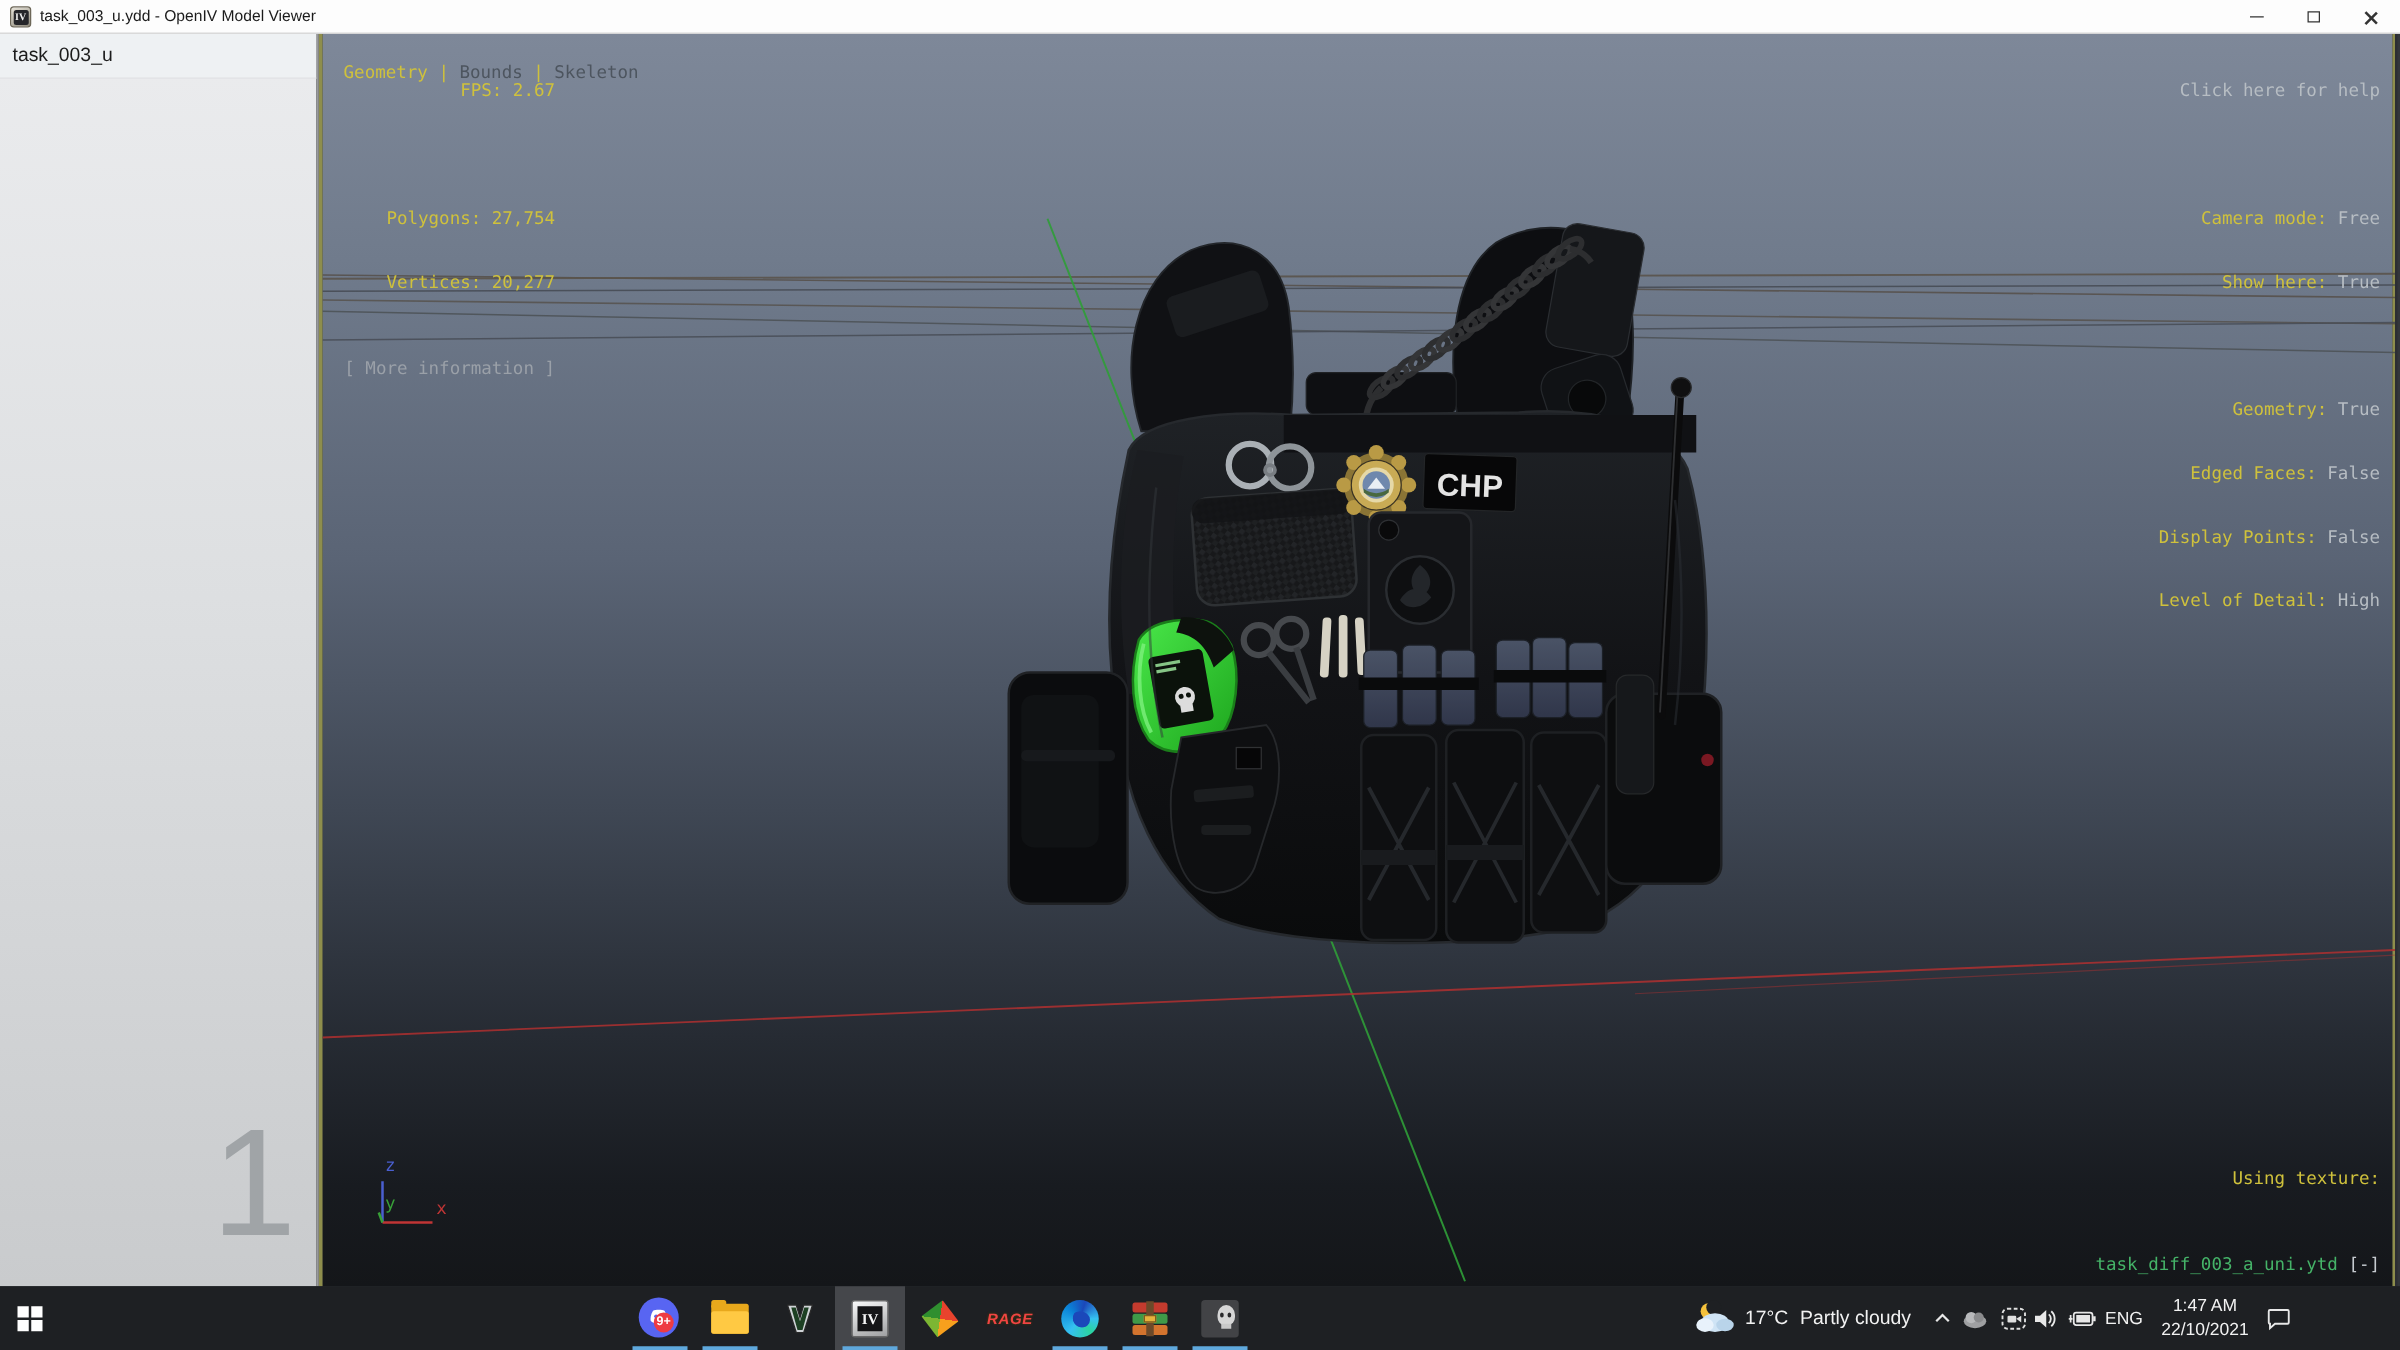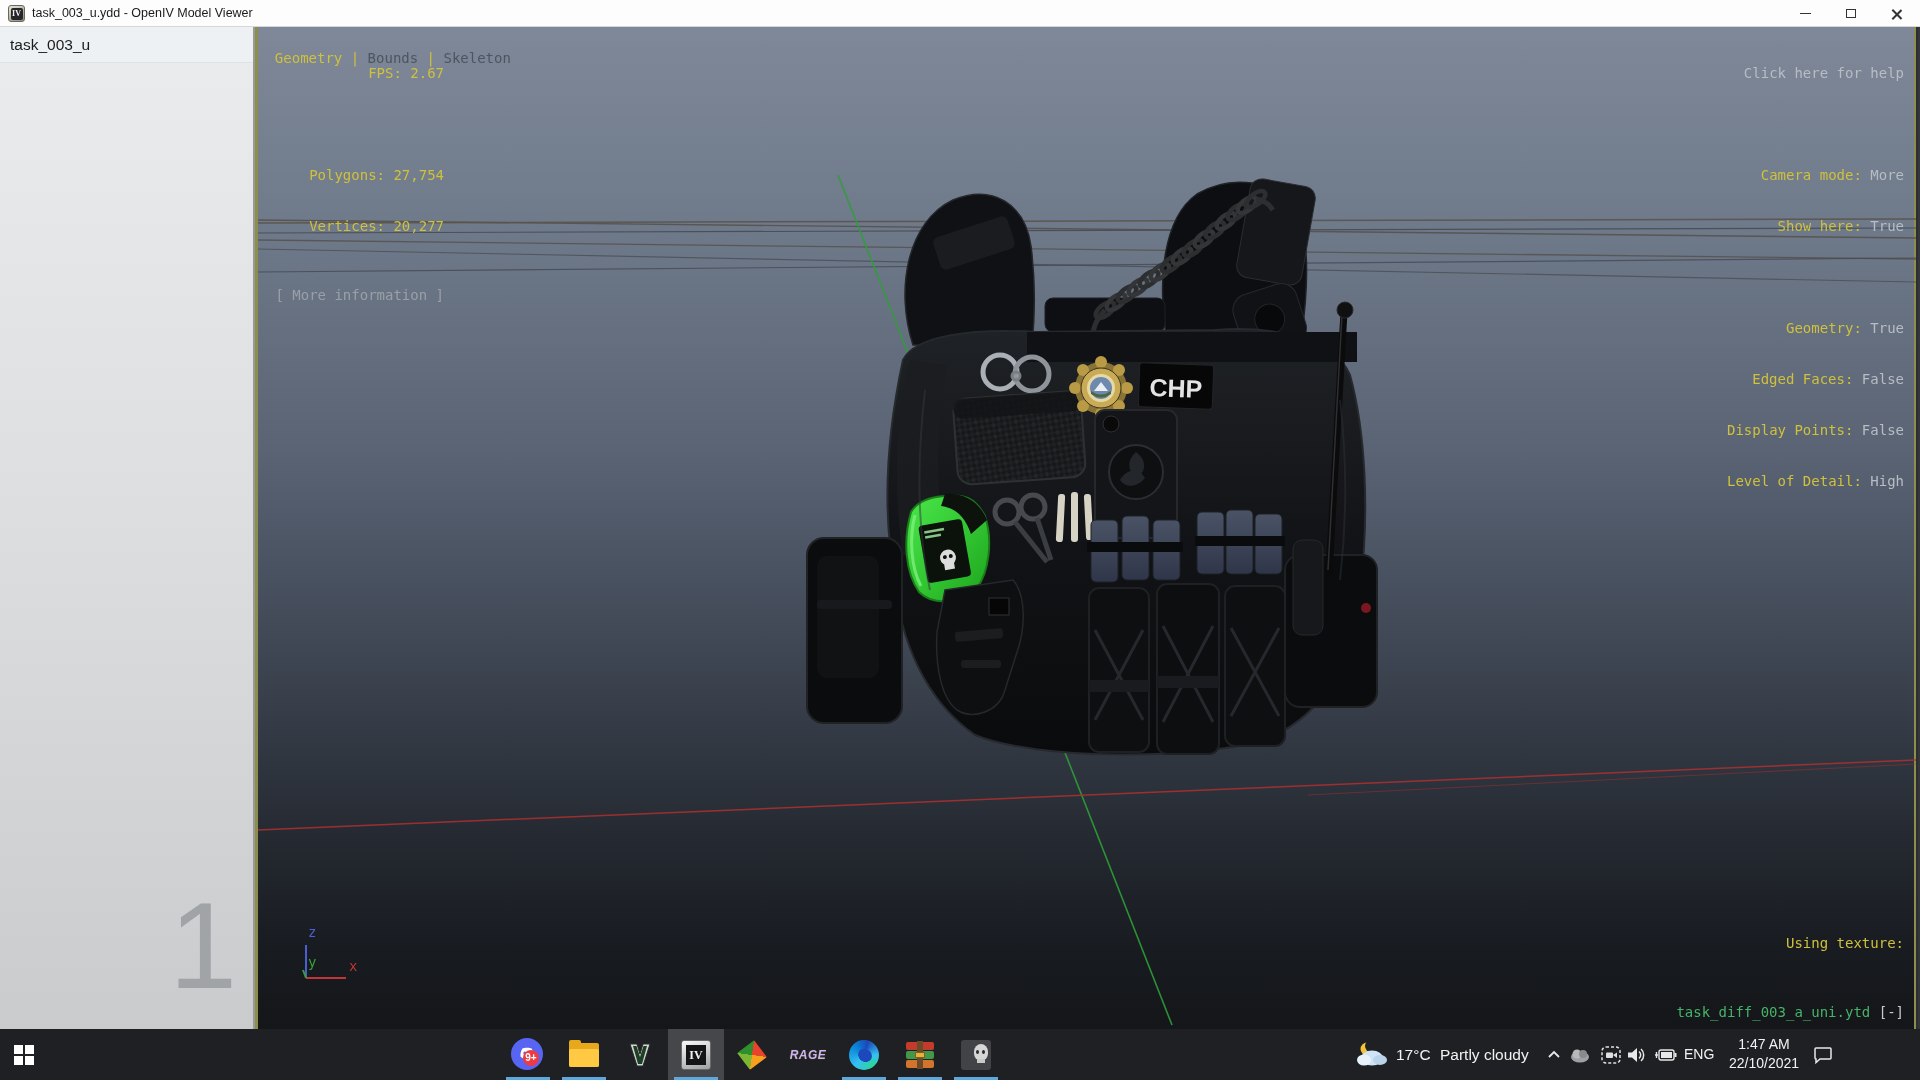--- a/index.html
+++ b/index.html
@@ -84,21 +84,21 @@
   .folder-tab  { position:absolute; left:0; top:-3px; width:12px; height:6px; border-radius:2px 2px 0 0; background:#e8a81c; }
   .folder-slot { position:absolute; left:3px; top:10px; width:24px; height:7px; background:#3f9ef0; }
   .folder-front{ position:absolute; left:0; top:6px; width:30px; height:18px; border-radius:2px; background:#ffc943; }
   .openiv-ico { width:30px; height:30px; border-radius:3px; background:linear-gradient(160deg,#fafafa,#9fa0a2);
                 border:1px solid #6a6a6a; display:flex; align-items:center; justify-content:center; }
   .openiv-ico .core { width:20px; height:20px; background:#151517; color:#f4f4f4; text-align:center;
                 font-family:"Liberation Serif",serif; font-weight:bold; font-size:12px; line-height:20px; }
   .avg-ico { width:30px; height:30px; border-radius:50%;
              background:conic-gradient(#e8432d 0 90deg,#f7a01d 90deg 180deg,#7cb633 180deg 270deg,#2f8f2f 270deg 360deg);
              clip-path:polygon(50% 0,100% 50%,50% 100%,0 50%); transform:rotate(8deg); }
-  .rage-ico { color:#c4b5fd; font-weight:bold; font-style:italic; font-size:12px; letter-spacing:.5px;
+  .rage-ico { color:#ef4444; font-weight:bold; font-style:italic; font-size:12px; letter-spacing:.5px;
               font-family:"Liberation Sans",sans-serif; text-shadow:0 0 2px #5a3a00; }
   .edge-ico { position:relative; width:30px; height:30px; border-radius:50%;
               background:conic-gradient(from 140deg,#2bd4a0,#35c1f1 22%,#0a84d8 48%,#1b48ba 66%,#35c1f1 86%,#2bd4a0); }
   .edge-ico::after { content:""; position:absolute; left:7px; top:9px; width:16px; height:14px; border-radius:50%;
               background:radial-gradient(circle at 60% 40%, #1b48ba 0 55%, transparent 60%); }
   .rar-ico { position:relative; width:28px; height:28px; }
   .rar-ico .b1,.rar-ico .b2,.rar-ico .b3 { position:absolute; left:0; width:28px; height:8px; border-radius:2px; }
   .rar-ico .b1 { top:1px;  background:#c43b2e; } .rar-ico .b2 { top:10px; background:#3f9948; }
   .rar-ico .b3 { top:19px; background:#d3742e; }
   .rar-ico .belt { position:absolute; left:11px; top:0; width:6px; height:28px; background:#6b4a2a; }
@@ -345,21 +345,21 @@
   <div class="ov-dim more-info">[ More information ]</div>
 </div>
 
 <div class="overlay tabs-block">
   <span class="ov-yellow">Geometry</span><span class="ov-yellow"> | </span><span class="tab-inactive">Bounds</span><span class="ov-yellow"> | </span><span class="tab-inactive">Skeleton</span>
 </div>
 
 <div class="overlay topright-block">
   <div class="ov-gray">Click here for help</div>
   <div class="spacer17"></div>
-  <div><span class="ov-yellow">Camera mode: </span><span class="ov-gray">More</span></div>
+  <div><span class="ov-yellow">Camera mode: </span><span class="ov-gray">Free</span></div>
   <div><span class="ov-yellow">Show here: </span><span class="ov-gray">True</span></div>
   <div class="spacer17"></div>
   <div><span class="ov-yellow">Geometry: </span><span class="ov-gray">True</span></div>
   <div><span class="ov-yellow">Edged Faces: </span><span class="ov-gray">False</span></div>
   <div><span class="ov-yellow">Display Points: </span><span class="ov-gray">False</span></div>
   <div><span class="ov-yellow">Level of Detail: </span><span class="ov-gray">High</span></div>
 </div>
 
 <div class="overlay botright-block">
   <div class="ov-yellow">Using texture:</div>

